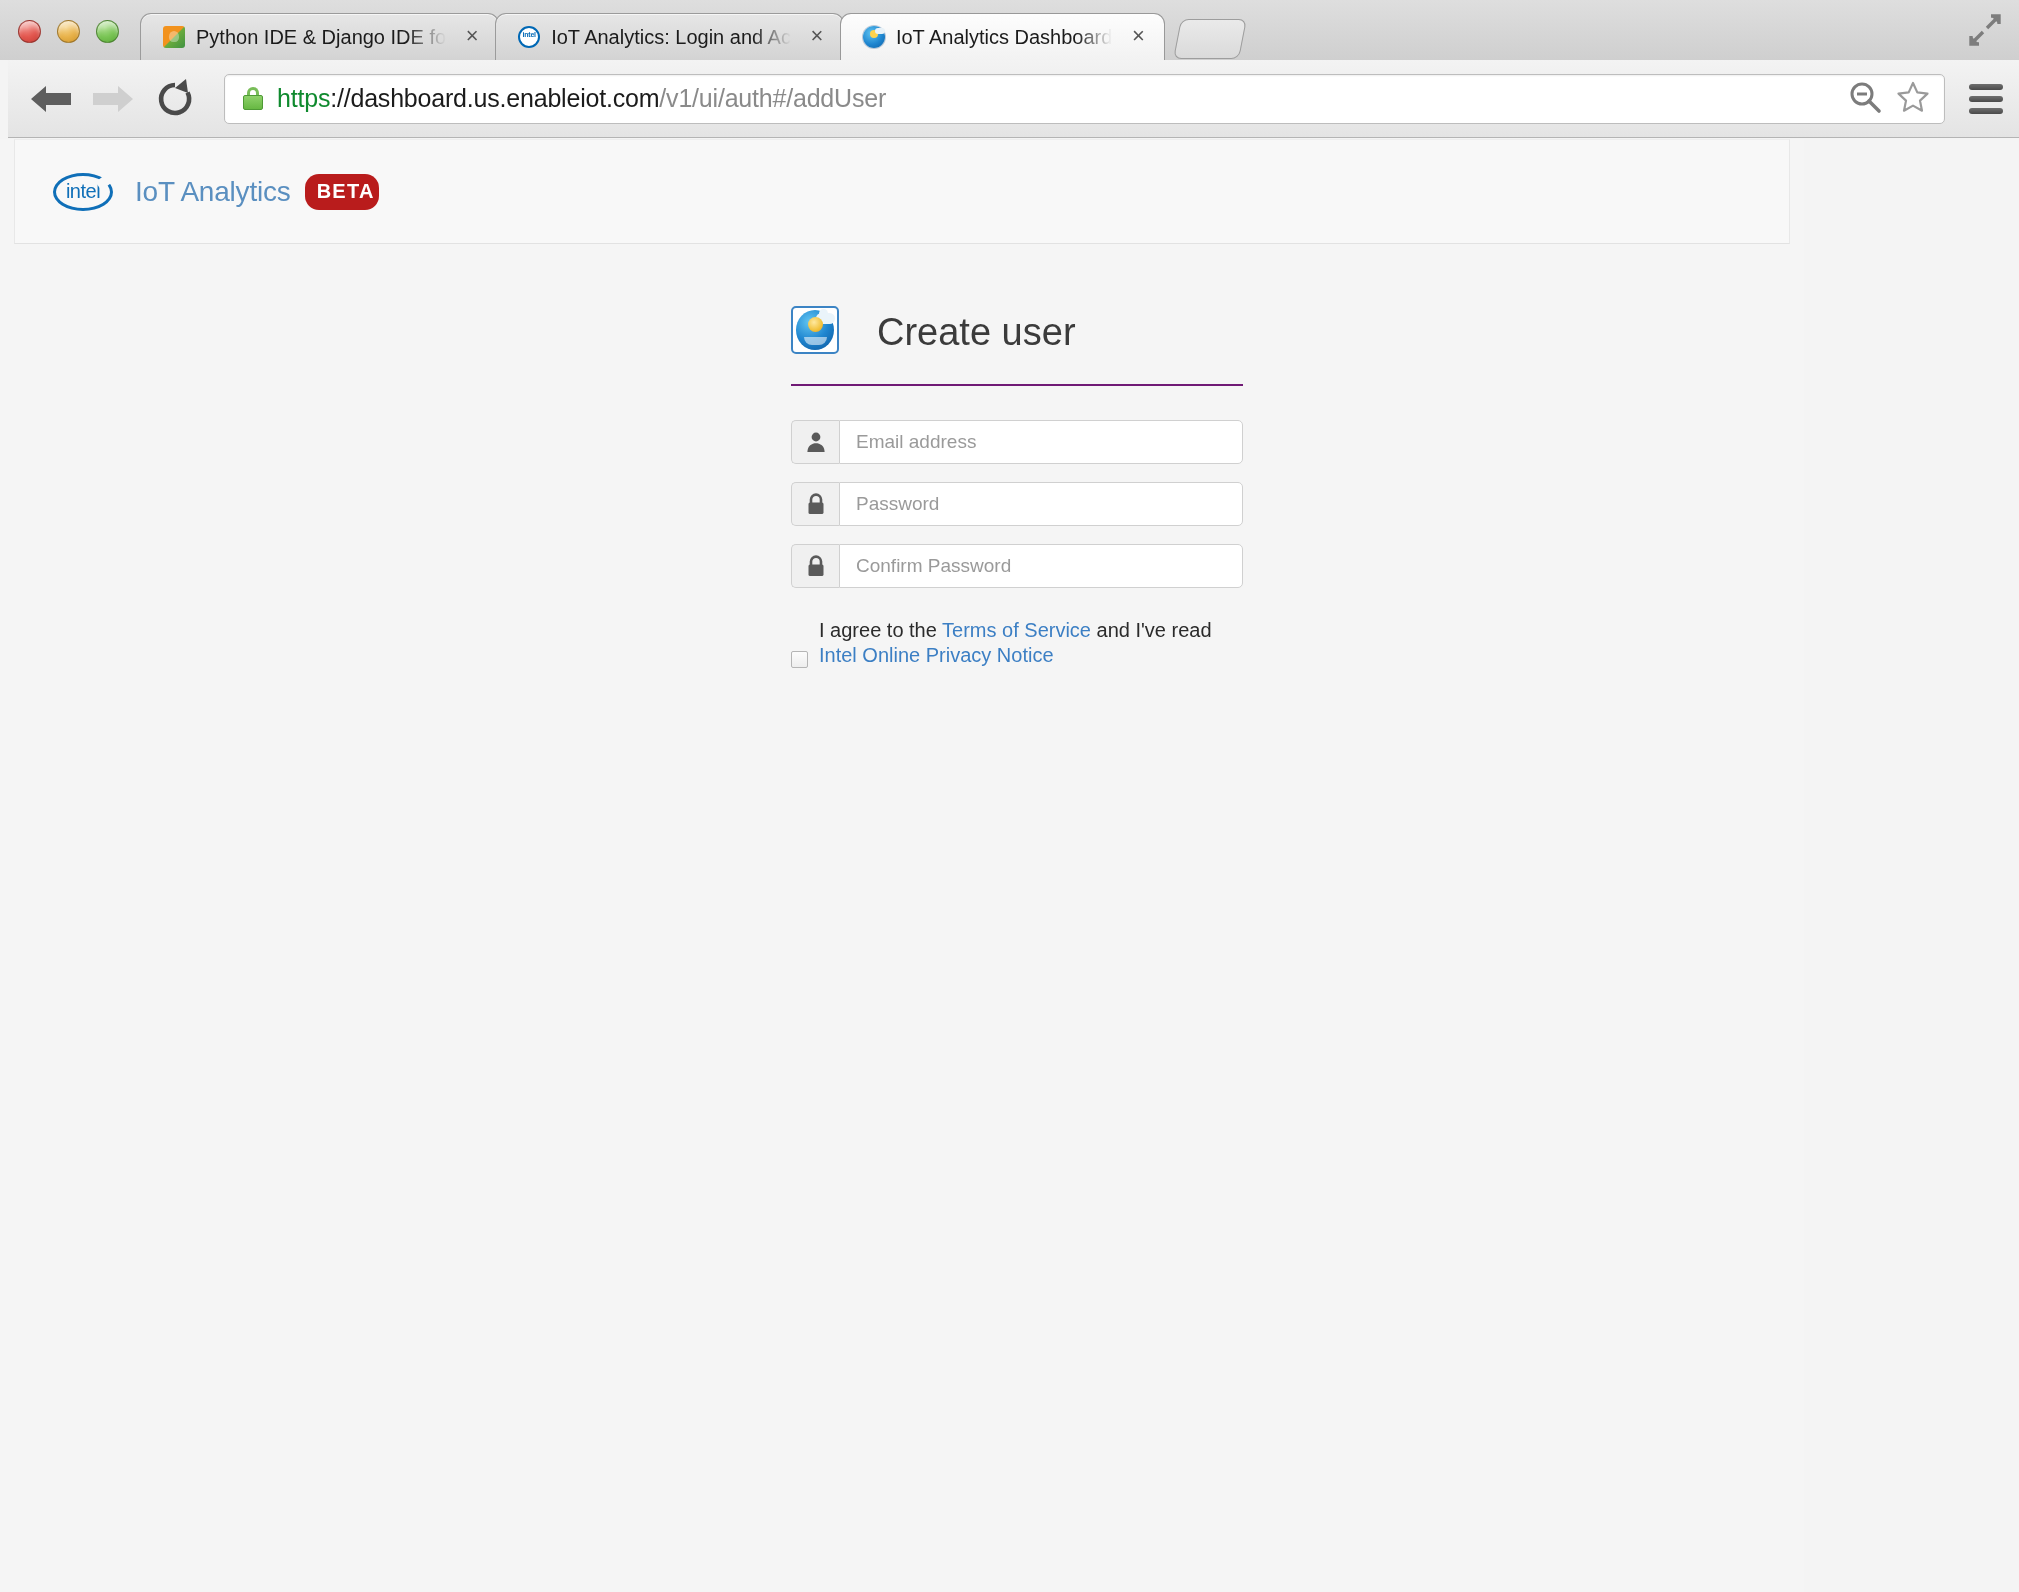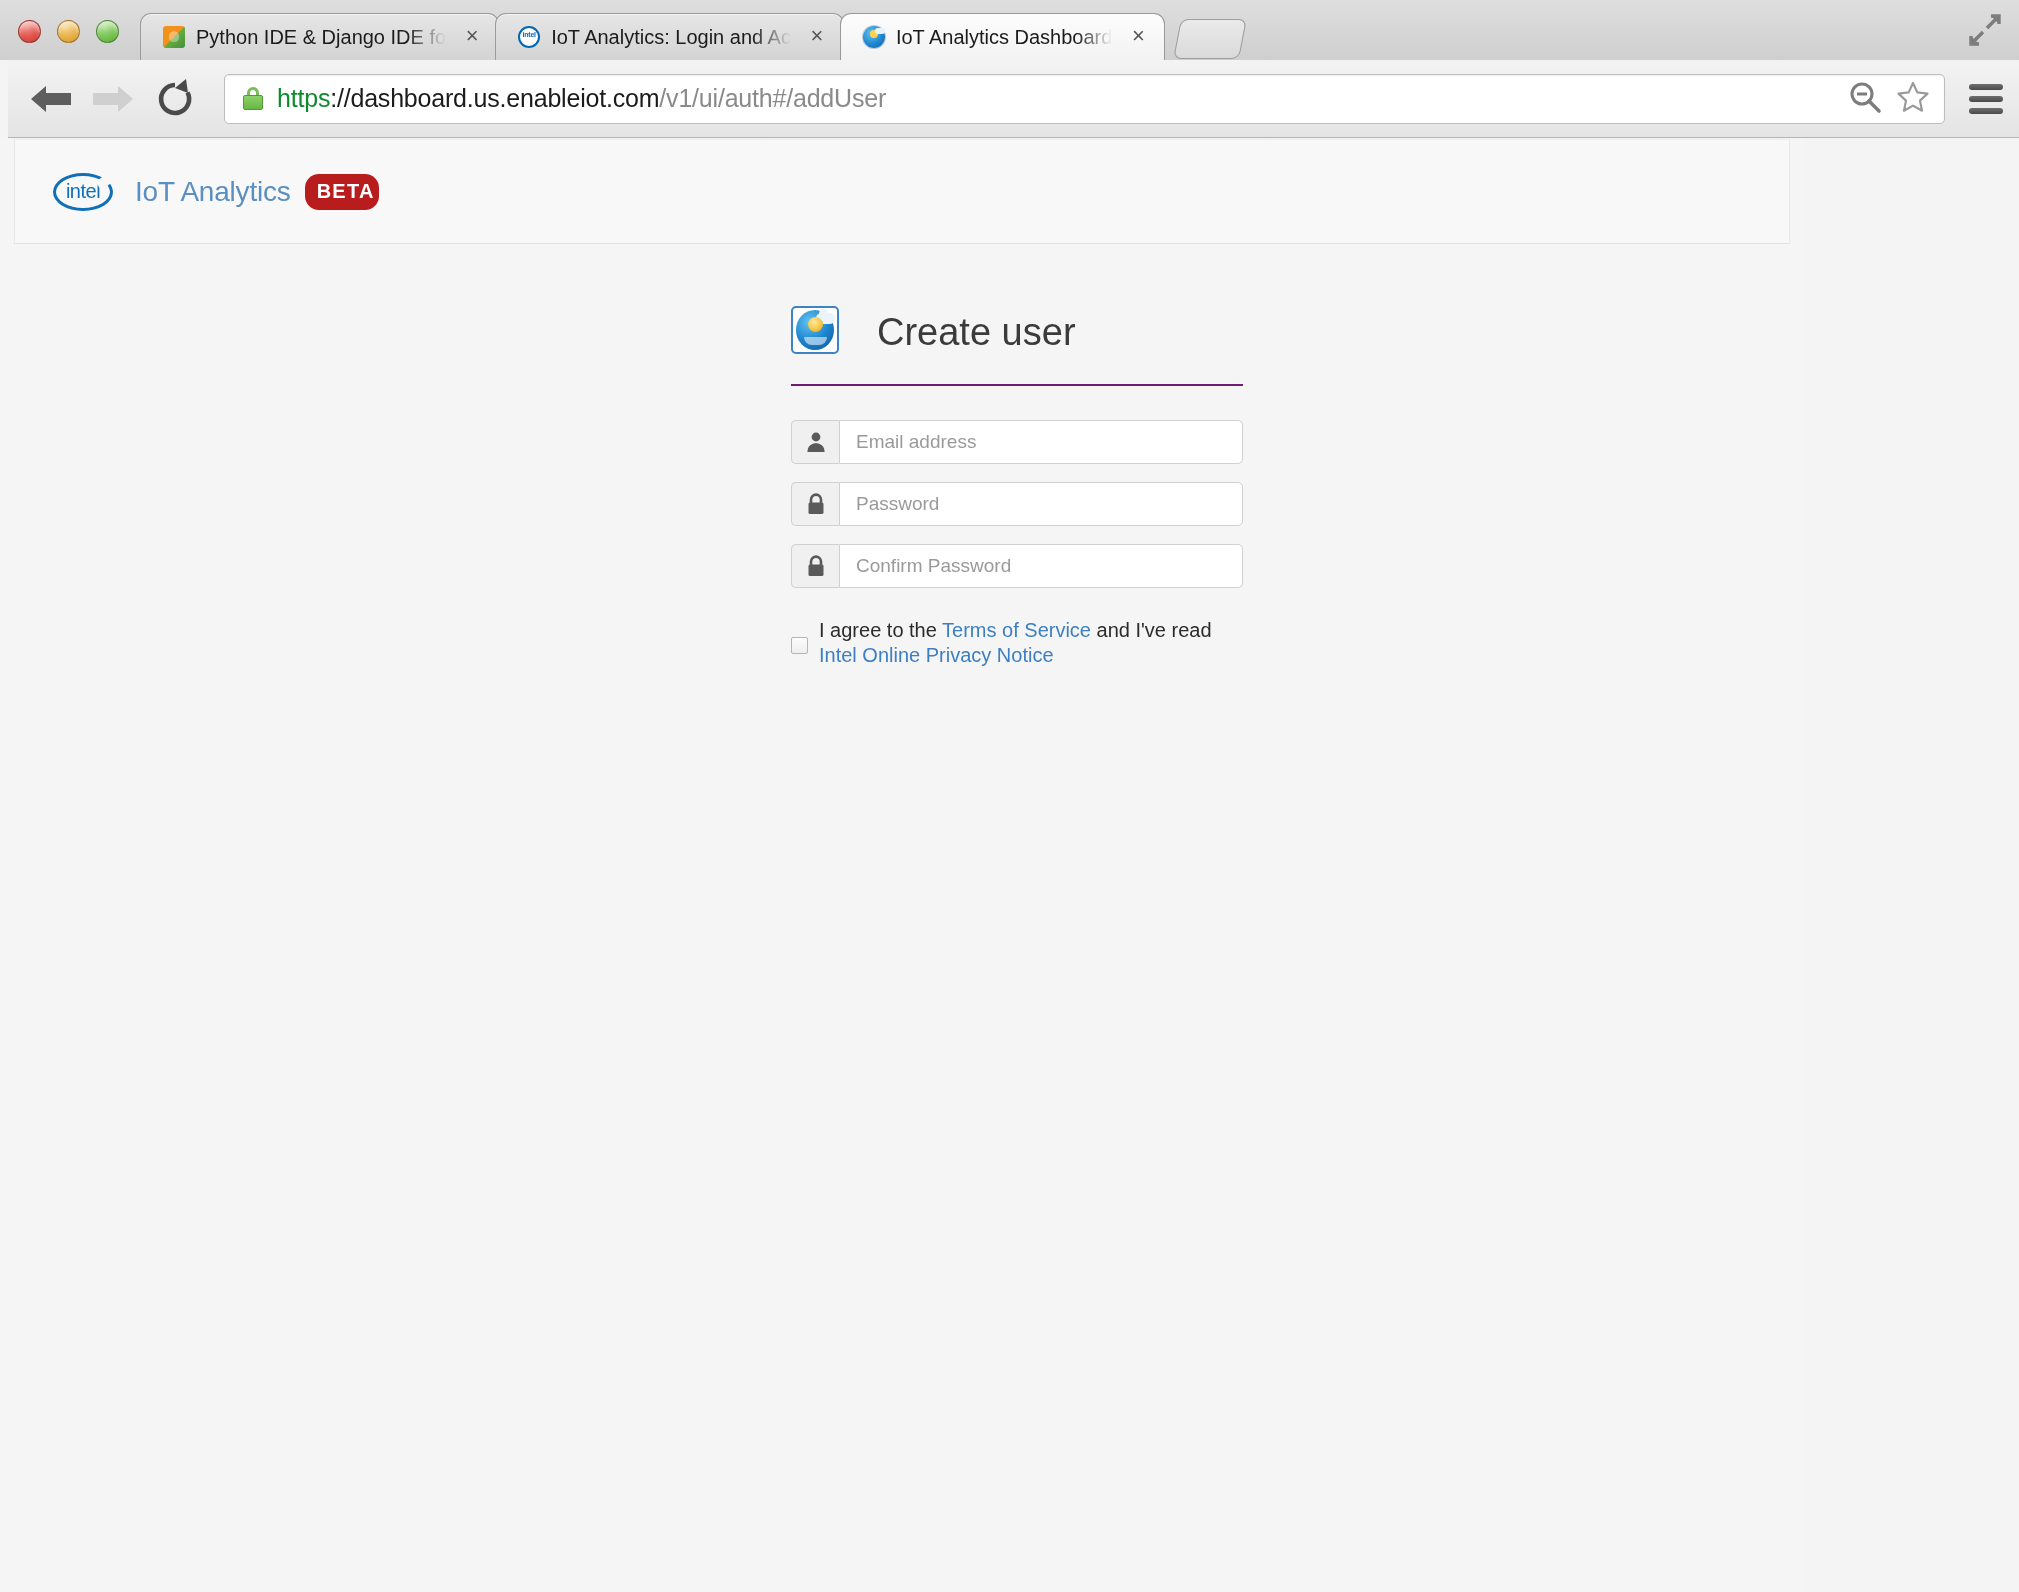--- a/index.html
+++ b/index.html
@@ -294,21 +294,21 @@
     background: #fff;
     font-size: 19px;
     color: #3b3b3b;
     padding: 0 16px;
     font-family: "Liberation Sans", sans-serif;
     outline: none;
   }
   .input-field::placeholder { color: #9a9a9a; }
 
   .terms-row {
-    display: flex; align-items: center;
+    display: flex; align-items: flex-end;
     margin-top: 30px; margin-bottom: 32px;
   }
   .checkbox {
     width: 17px; height: 17px; flex: 0 0 17px;
     border: 1px solid #b5b5b5; border-radius: 2px;
     background: linear-gradient(to bottom,#fcfcfc,#eeeeee);
     margin-top: 5px; margin-right: 11px;
   }
   .terms-text {
     font-size: 20px; color: #2b2b2b; line-height: 25px;

